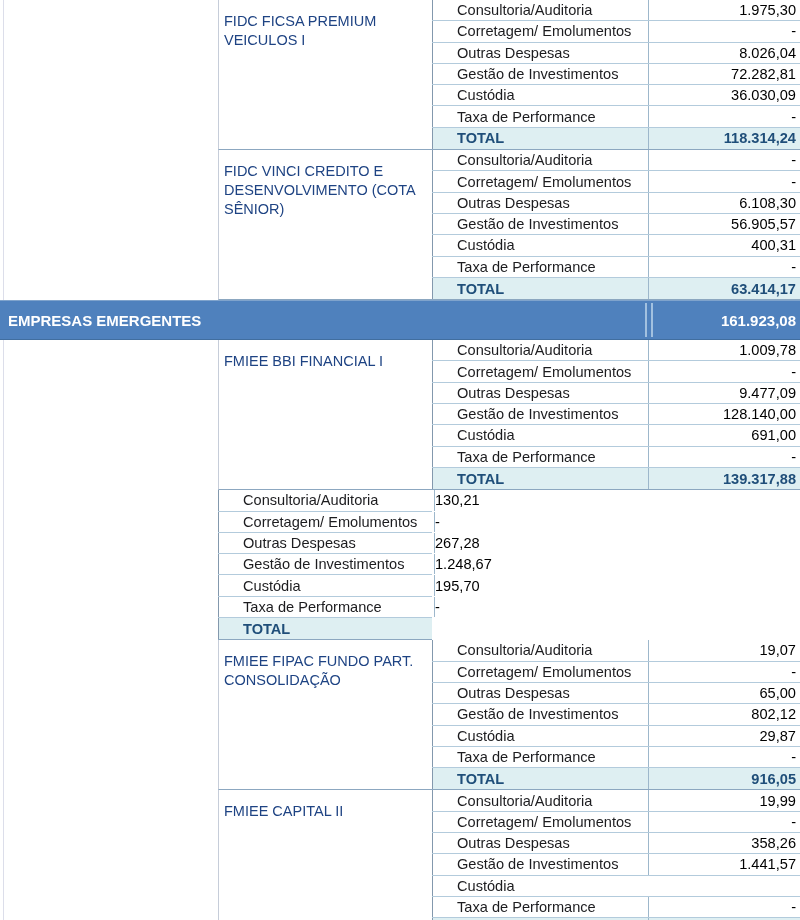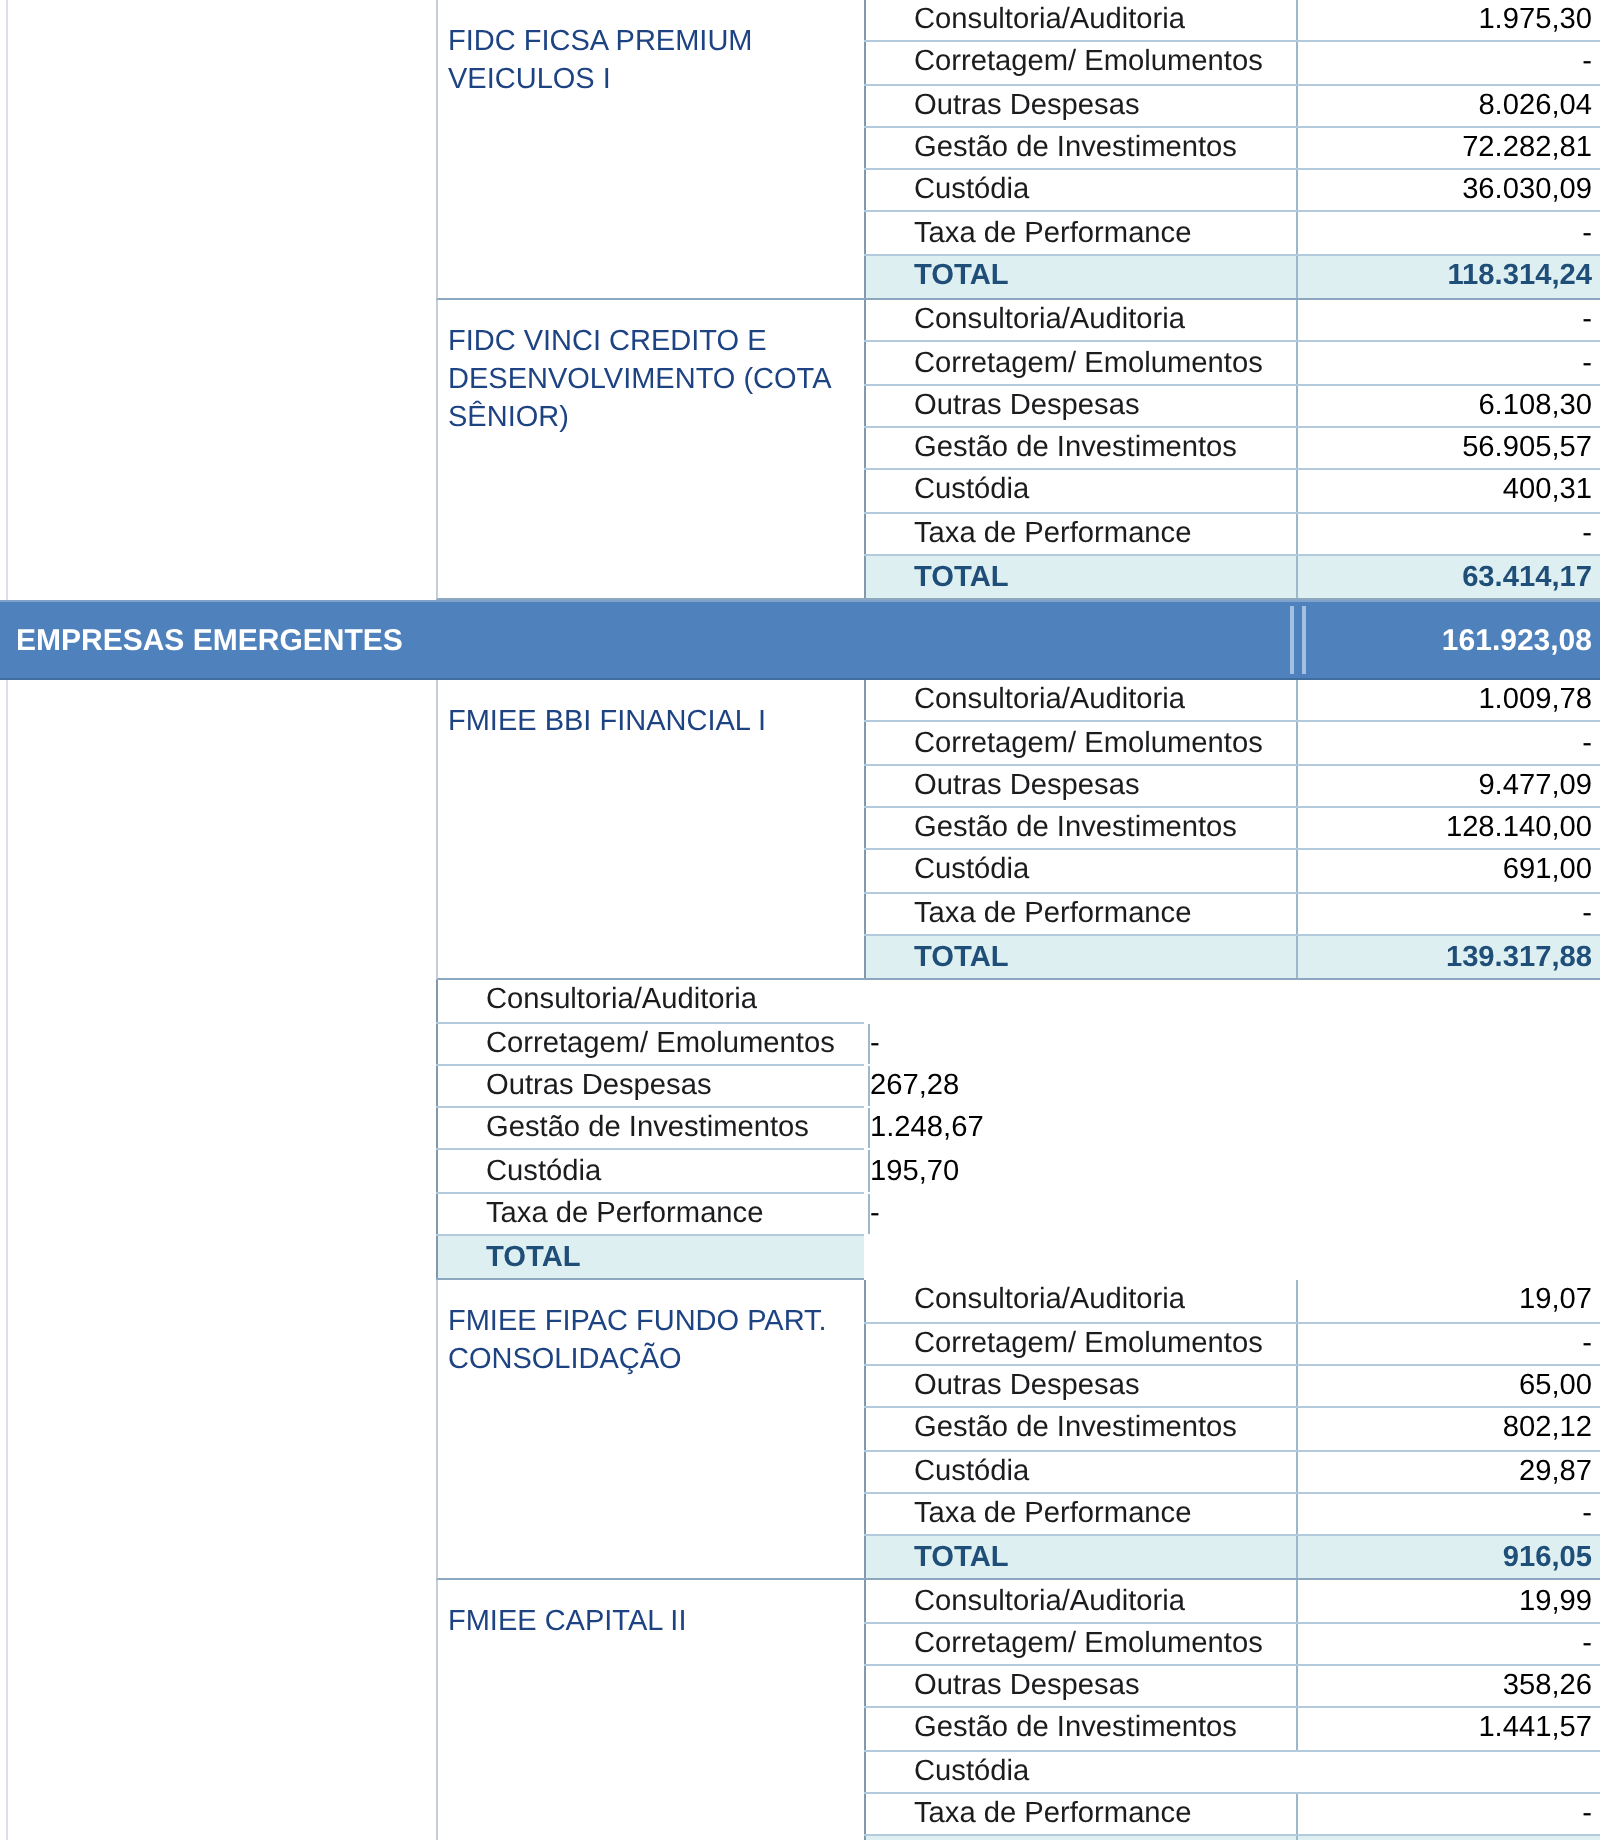--- a/index.html
+++ b/index.html
@@ -216,20 +216,21 @@
   </div>
 </div>
   </section>
 
   <section class="group">
     <div class="edge"></div>
     <div class="col-spacer"></div>
     <div class="col-rows">
   <div class="row">
     <div class="lbl">Consultoria/Auditoria</div>
+    <div class="val">130,21</div>
   </div>
 
   <div class="row">
     <div class="lbl">Corretagem/ Emolumentos</div>
     <div class="val">-</div>
   </div>
 
   <div class="row">
     <div class="lbl">Outras Despesas</div>
     <div class="val">267,28</div>

